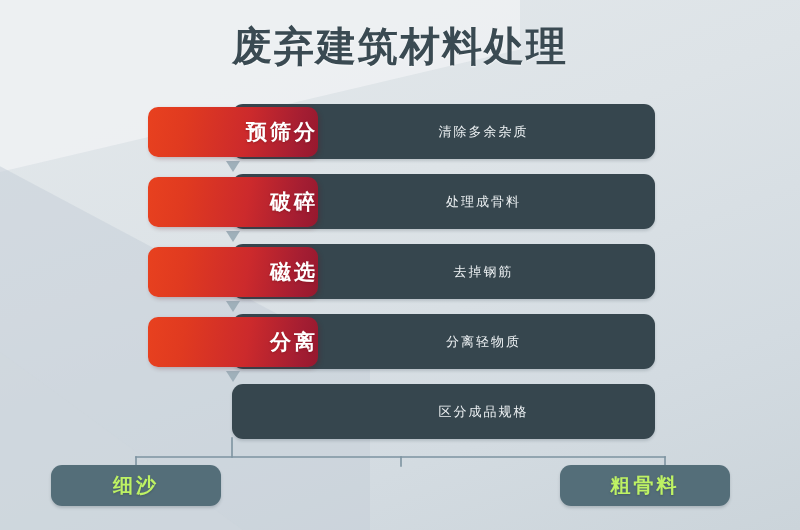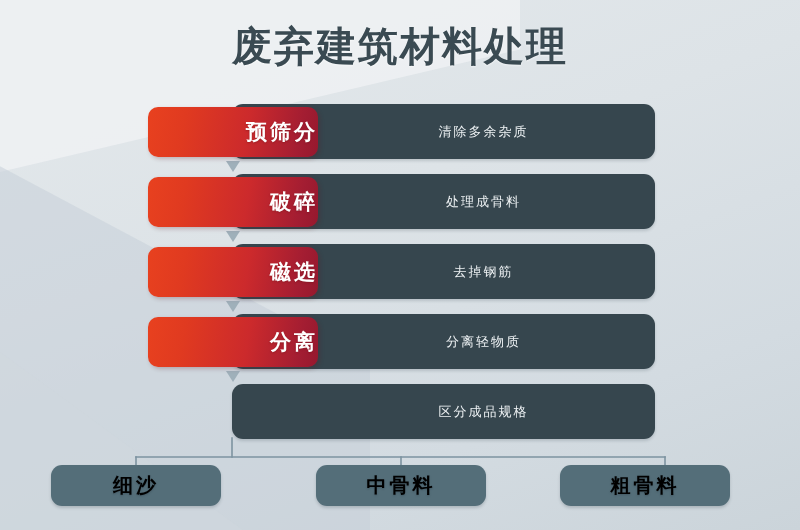--- a/index.html
+++ b/index.html
@@ -173,21 +173,21 @@
     align-items: center;
     justify-content: center;
     box-shadow: 0 2px 3px rgba(50,65,75,0.22);
   }
 
   .output-box.pos-0 { left: 51px; }
   .output-box.pos-1 { left: 316px; }
   .output-box.pos-2 { left: 560px; }
 
   .output-label {
-    color: #000000;
+    color: #bef264;
     font-size: 20px;
     font-weight: bold;
     letter-spacing: 3px;
     text-shadow: 0 1px 2px rgba(40,55,65,0.35);
   }
 </style>
 </head>
 <body>
 
 <div id="canvas">
@@ -255,21 +255,18 @@
         <span class="step-desc-label">区分成品规格</span>
       </div>
     </div>
 
   </div>
 
   <div id="outputs">
     <div class="output-box pos-0">
       <span class="output-label">细沙</span>
     </div>
-    <div class="output-box pos-1">
-      <span class="output-label">中骨料</span>
-    </div>
     <div class="output-box pos-2">
       <span class="output-label">粗骨料</span>
     </div>
   </div>
 
 </div>
 
 </body></html>

